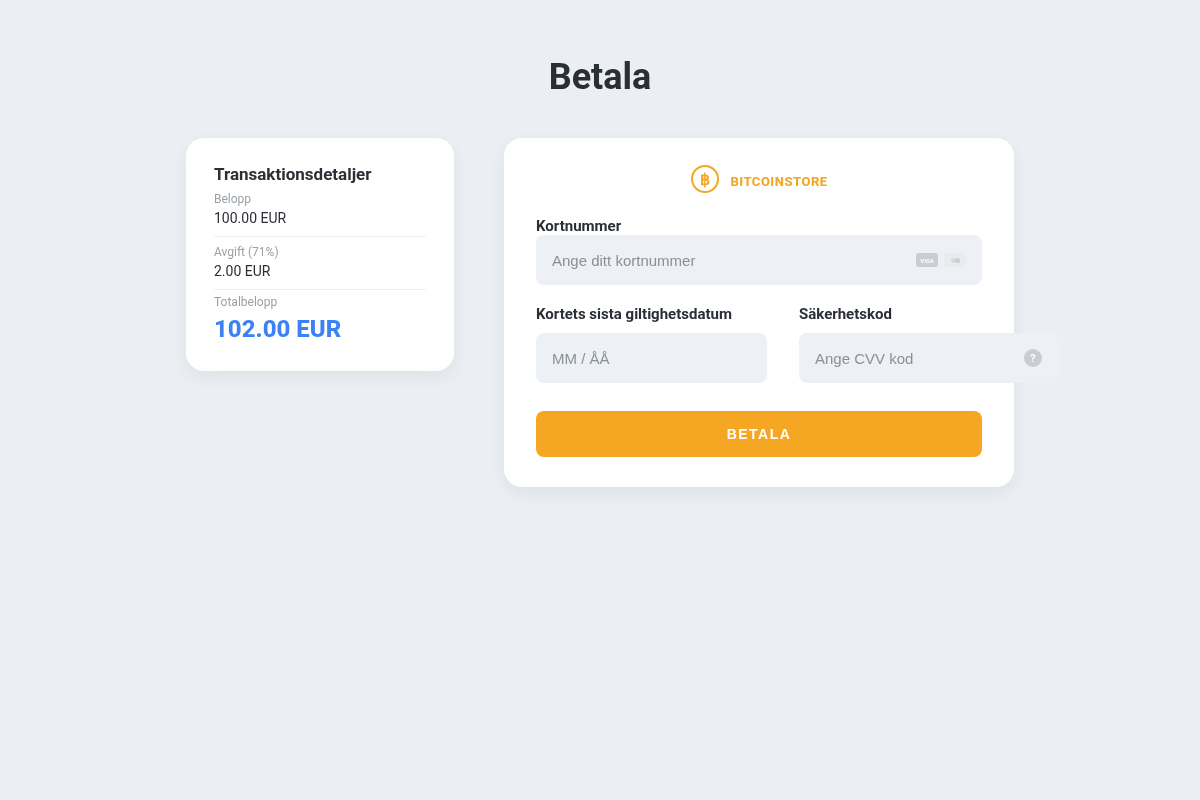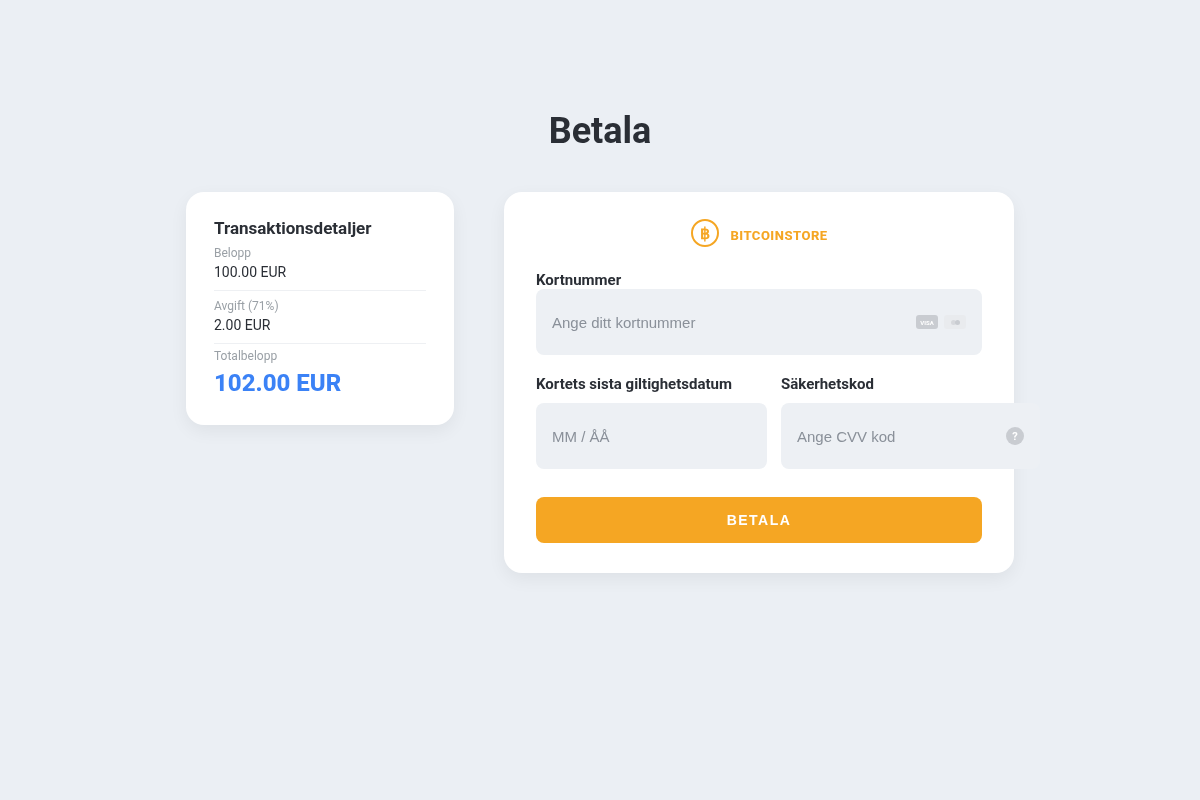--- a/index.html
+++ b/index.html
@@ -6,21 +6,21 @@
   html, body { width: 1200px; height: 800px; }
   body {
     background: #ebeff4;
     font-family: -apple-system, BlinkMacSystemFont, "Segoe UI", Roboto, "Helvetica Neue", Arial, sans-serif;
     color: #2a2e35;
   }
   .page {
     display: flex;
     flex-direction: column;
     align-items: center;
-    padding-top: 110px;
+    padding-top: 56px;
   }
   .title {
     font-size: 36px;
     font-weight: 700;
     color: #2a2e35;
     margin-bottom: 40px;
   }
   .content {
     display: flex;
     gap: 50px;
@@ -83,38 +83,38 @@
   .brand-text { display:flex; flex-direction:row; line-height:1; color:#f5a623; font-weight:800; font-size:13px; letter-spacing:0.5px; }
   .field-label {
     font-size: 15px;
     font-weight: 700;
     color: #2a2e35;
     margin-bottom: 10px;
   }
   .input-wrap {
     background: #edf0f4;
     border-radius: 8px;
-    height: 66px;
+    height: 50px;
     display: flex;
     align-items: center;
     padding: 0 16px;
     gap: 10px;
   }
   .input-wrap input {
     flex: 1;
     border: none;
     background: transparent;
     font-size: 15px;
     color: #2a2e35;
     outline: none;
   }
   .input-wrap input::placeholder { color: #8a9099; }
   .two-col {
     display: flex;
-    gap: 14px;
+    gap: 32px;
     margin-top: 20px;
   }
   .col { flex: 1; display:flex; flex-direction:column; }
   .pay-button {
     margin-top: 28px;
     width: 100%;
     height: 46px;
     background: #f5a623;
     color: #ffffff;
     border: none;

